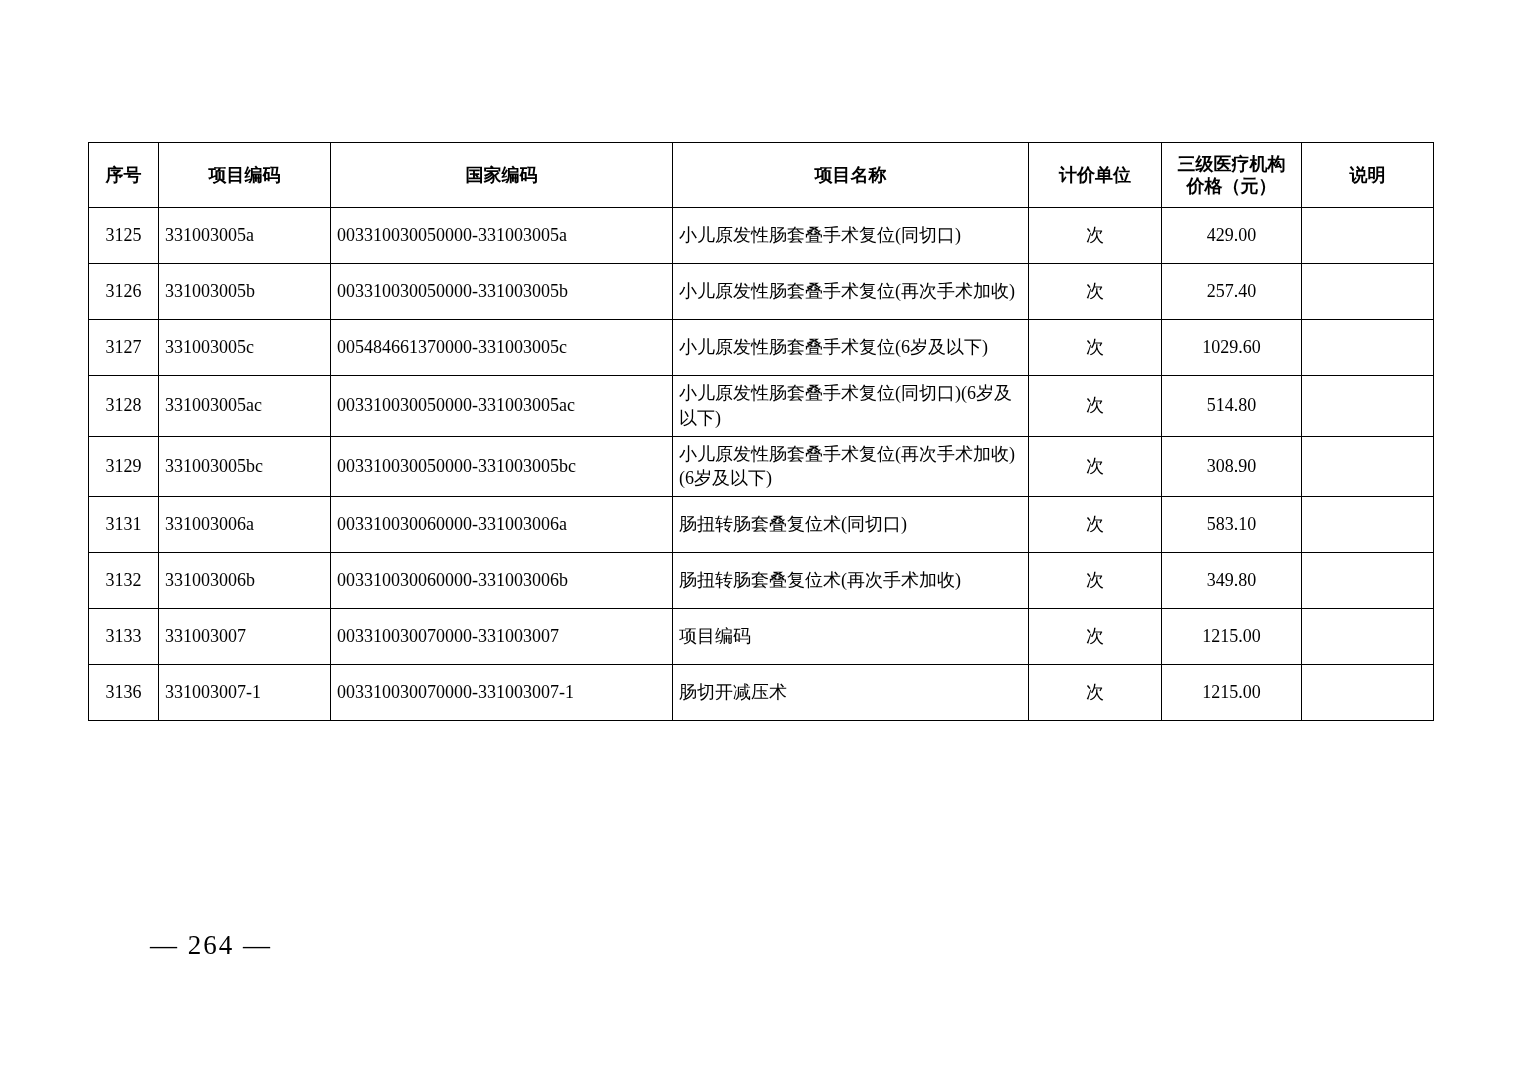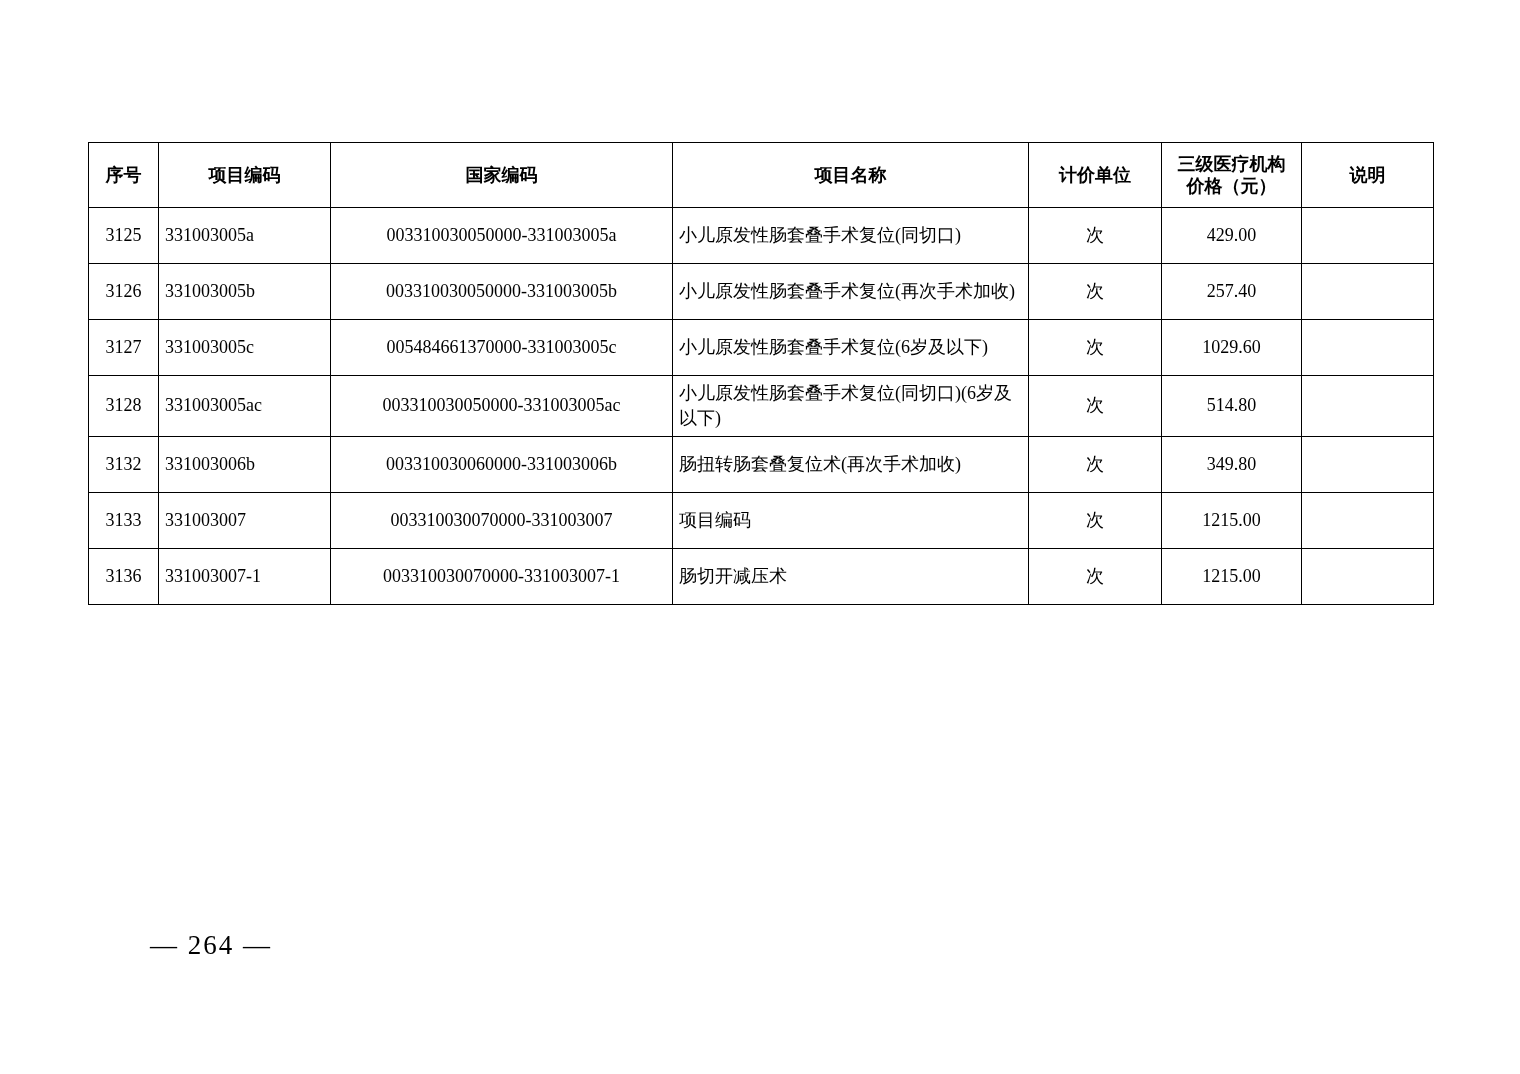--- a/index.html
+++ b/index.html
@@ -50,21 +50,21 @@
   col.c-seq      { width: 70px; }
   col.c-code     { width: 172px; }
   col.c-natcode  { width: 342px; }
   col.c-name     { width: 356px; }
   col.c-unit     { width: 133px; }
   col.c-price    { width: 140px; }
   col.c-remark   { width: 132px; }
 
   td.seq    { text-align: center; }
   td.code   { text-align: left; padding-left: 8px; }
-  td.nat    { text-align: center; padding-left: 8px; }
+  td.nat    { text-align: left; padding-left: 8px; }
   td.name   { text-align: left; padding-left: 8px; }
   td.unit   { text-align: center; }
   td.price  { text-align: center; }
   td.remark { text-align: center; }
 
   tbody tr { height: 56px; }
 
   .hdr-two-line {
     display: block;
     line-height: 1.25;
@@ -139,20 +139,38 @@
         <tr>
           <td class="seq">3128</td>
           <td class="code">331003005ac</td>
           <td class="nat">003310030050000-331003005ac</td>
           <td class="name">小儿原发性肠套叠手术复位(同切口)(6岁及以下)</td>
           <td class="unit">次</td>
           <td class="price">514.80</td>
           <td class="remark"></td>
         </tr>
         <tr>
+          <td class="seq">3129</td>
+          <td class="code">331003005bc</td>
+          <td class="nat">003310030050000-331003005bc</td>
+          <td class="name">小儿原发性肠套叠手术复位(再次手术加收)(6岁及以下)</td>
+          <td class="unit">次</td>
+          <td class="price">308.90</td>
+          <td class="remark"></td>
+        </tr>
+        <tr>
+          <td class="seq">3131</td>
+          <td class="code">331003006a</td>
+          <td class="nat">003310030060000-331003006a</td>
+          <td class="name">肠扭转肠套叠复位术(同切口)</td>
+          <td class="unit">次</td>
+          <td class="price">583.10</td>
+          <td class="remark"></td>
+        </tr>
+        <tr>
           <td class="seq">3132</td>
           <td class="code">331003006b</td>
           <td class="nat">003310030060000-331003006b</td>
           <td class="name">肠扭转肠套叠复位术(再次手术加收)</td>
           <td class="unit">次</td>
           <td class="price">349.80</td>
           <td class="remark"></td>
         </tr>
         <tr>
           <td class="seq">3133</td>

